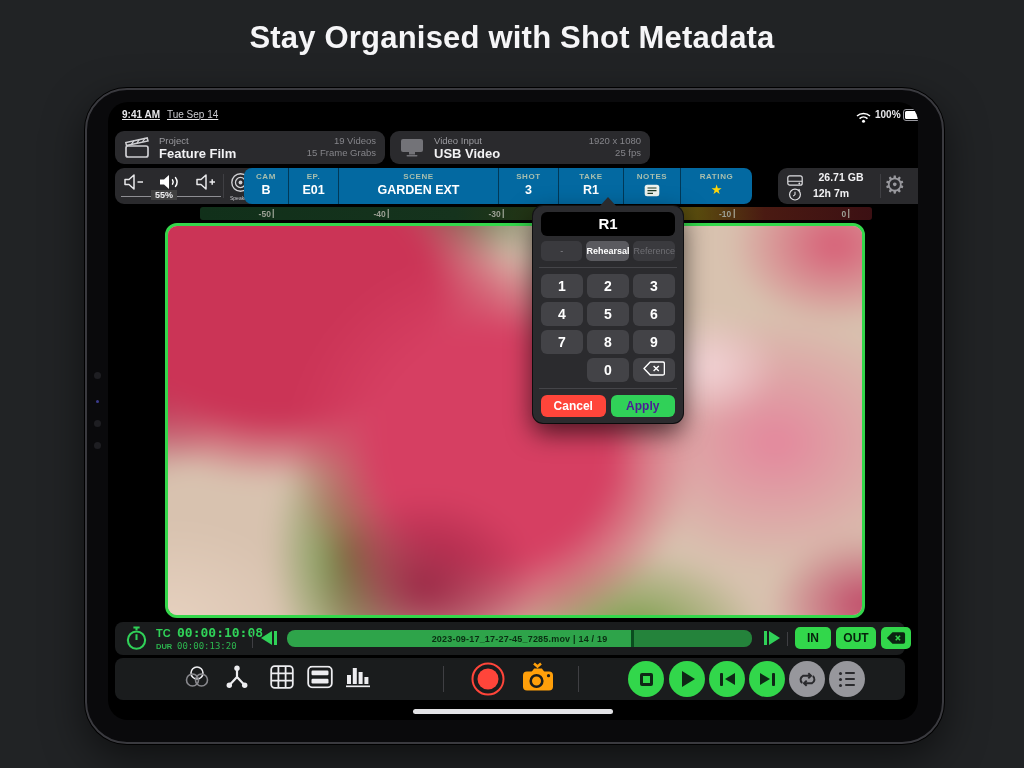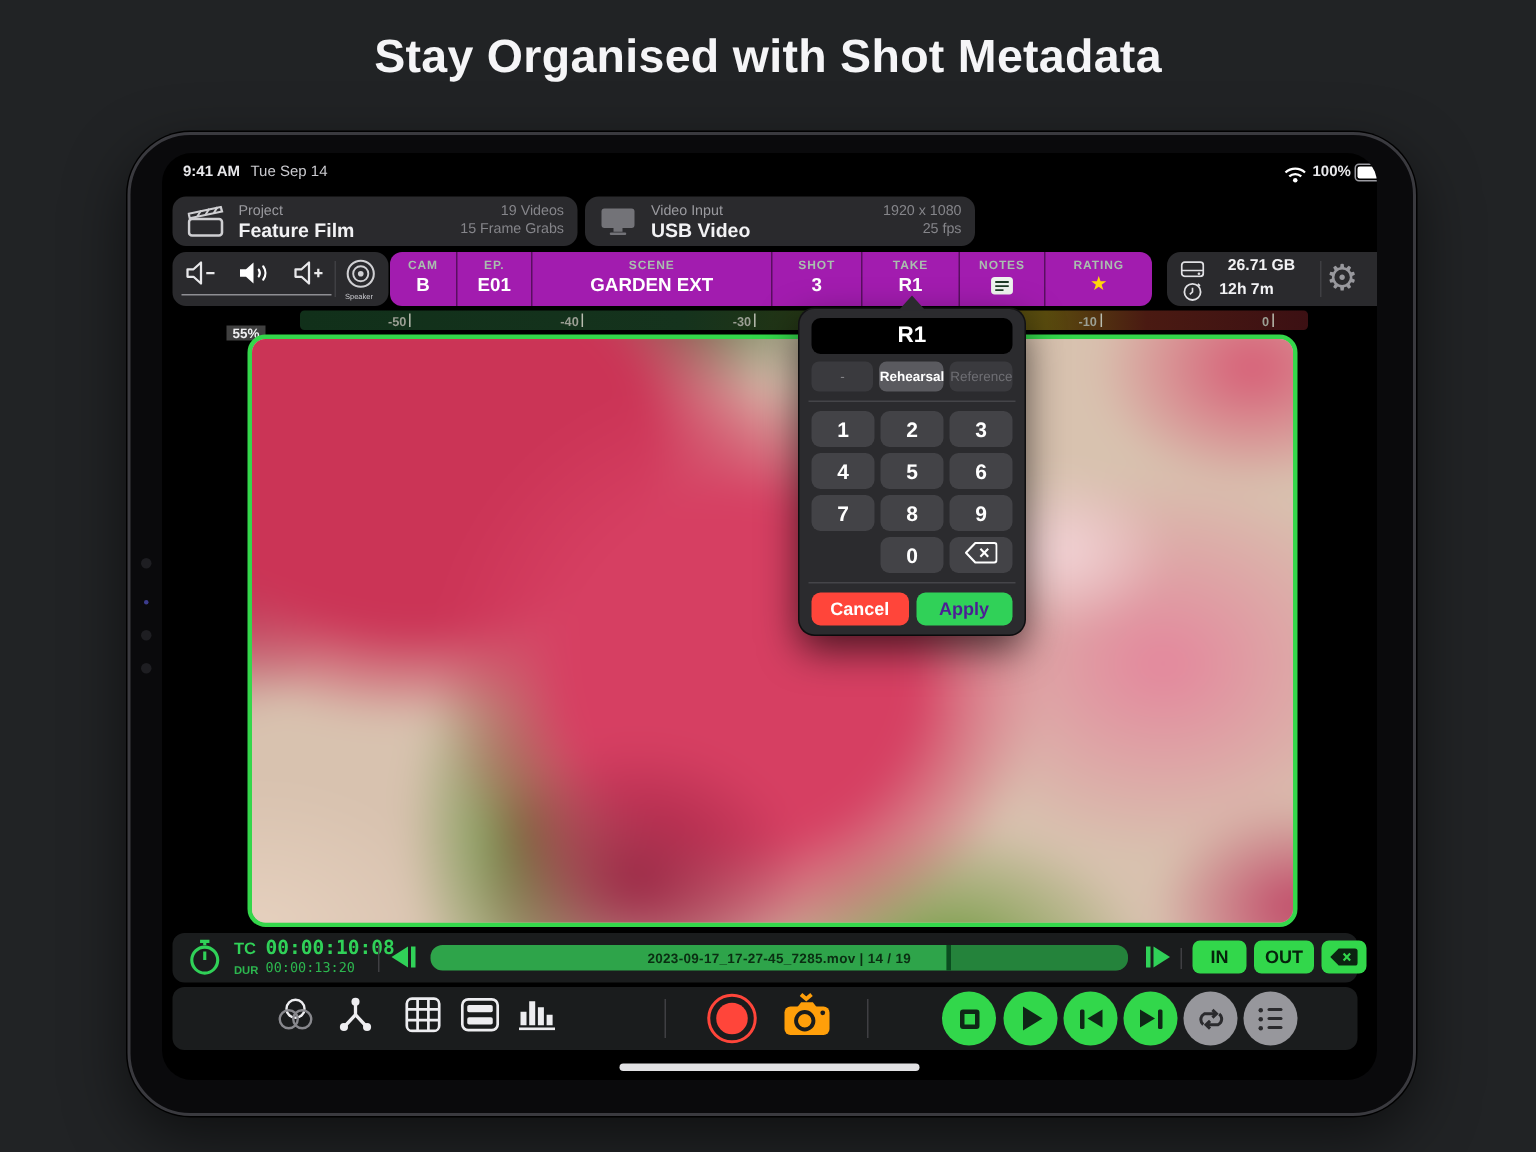--- a/index.html
+++ b/index.html
@@ -19,21 +19,21 @@
   .sb-date{color:#c9c9ce;font-weight:400;margin-left:7px;}
   .battery{position:absolute;width:21px;height:10px;border:1px solid #9a9aa0;border-radius:3px;}
   .battery:before{content:"";position:absolute;left:1px;top:1px;right:1px;bottom:1px;background:#fff;border-radius:1.5px;}
   .battery:after{content:"";position:absolute;right:-3px;top:2.5px;width:2px;height:4px;background:#9a9aa0;border-radius:0 1px 1px 0;}
   
   .card{position:absolute;background:#2a2a2d;border-radius:9px;}
   .c-lbl{position:absolute;top:4px;color:#9a9a9f;font-size:9.5px;}
   .c-val{position:absolute;top:15px;color:#f2f2f4;font-size:13px;font-weight:700;white-space:nowrap;}
   .c-stats{position:absolute;right:9px;top:4px;text-align:right;color:#85858a;font-size:9.5px;line-height:12px;white-space:nowrap;}
   
-  .meta{position:absolute;left:152px;top:66px;width:508px;height:36px;background:#a21caf;border-radius:8px;display:flex;overflow:hidden;}
+  .meta{position:absolute;left:136px;top:66px;width:508px;height:36px;background:#0369a1;border-radius:8px;display:flex;overflow:hidden;}
   .mcol{position:relative;height:100%;text-align:center;border-right:1px solid rgba(0,0,0,.45);box-sizing:border-box;}
   .mcol:last-child{border-right:none;}
   .m-lbl{display:block;margin-top:4px;color:#a9bfae;font-size:8px;font-weight:700;letter-spacing:.6px;}
   .m-val{display:block;margin-top:2px;color:#fff;font-size:12.5px;font-weight:700;}
   .star{color:#ffd60a;font-family:"DejaVu Sans",sans-serif;font-size:13px;line-height:13px;}
   
   .meter{position:absolute;left:92px;top:105px;width:672px;height:13px;border-radius:3px;
     background:linear-gradient(90deg,#11301a 0%,#15331d 38%,#2e370f 58%,#5a4c0e 74%,#4a1a12 84%,#3c1013 100%);}
   .tick{position:absolute;top:0;height:13px;display:flex;align-items:center;transform:translateX(-100%);}
   .tick span{color:#9b9f94;font-size:8.5px;font-weight:700;}
@@ -107,39 +107,39 @@
   .sk-r{width:0;height:0;border-top:6.5px solid transparent;border-bottom:6.5px solid transparent;border-left:10px solid #0f2616;}
   .rec{position:absolute;top:50%;transform:translate(-50%,-50%);width:29px;height:29px;border:2.5px solid #ff453a;
        border-radius:50%;display:flex;align-items:center;justify-content:center;}
   .rec i{display:block;width:21px;height:21px;border-radius:50%;background:#ff453a;}
   .list-glyph{display:flex;flex-direction:column;gap:3px;}
   .list-glyph b{display:flex;align-items:center;gap:2.5px;}
   .list-glyph u{display:block;width:3px;height:3px;border-radius:50%;background:#2a2a2d;}
   .list-glyph s{display:block;width:10px;height:2.5px;background:#2a2a2d;border-radius:1px;}
   .home{position:absolute;left:305px;top:607px;width:200px;height:5px;border-radius:3px;background:#ededf0;opacity:.95;}
   .vol-track{position:absolute;left:6px;top:28px;width:100px;height:1px;background:#8e8e93;}
-  .vol-pct{position:absolute;left:36px;top:22px;background:#404040;padding:0 4px;color:#f0f0f2;font-size:9px;font-weight:700;margin-top:27px;}
+  .vol-pct{position:absolute;left:36px;top:22px;background:#404040;padding:0 4px;color:#f0f0f2;font-size:9px;font-weight:700;}
   .spk-lbl{position:absolute;color:#c9c9ce;font-size:5px;}
   .gear{font-family:"DejaVu Sans",sans-serif;color:#98989d;font-size:24px;line-height:24px;}
 </style>
 </head>
 <body>
 
 <div class="stage">
   <div class="page-title">Stay Organised with Shot Metadata</div>
 
   <div class="ipad">
     <div class="bdot" style="left:7px;top:282px;width:7px;height:7px;"></div>
     <div class="bdot" style="left:9px;top:310px;width:3px;height:3px;background:#3c3c8e;"></div>
     <div class="bdot" style="left:7px;top:330px;width:7px;height:7px;"></div>
     <div class="bdot" style="left:7px;top:352px;width:7px;height:7px;"></div>
 
     <div class="screen">
 
-      <div class="abs sb-text" style="left:14px;top:7px;">
+      <div class="abs sb-text" style="left:14px;top:7px;text-decoration:underline;">
         <span>9:41 AM</span><span class="sb-date">Tue Sep 14</span>
       </div>
       <span class="abs" style="left:748px;top:7px;">
         <svg width="15" height="11" viewBox="0 0 15 11">
             <path d="M1 4 a9.5 9.5 0 0 1 13 0" fill="none" stroke="#fff" stroke-width="1.5"></path>
             <path d="M3.5 6.6 a6 6 0 0 1 8 0" fill="none" stroke="#fff" stroke-width="1.5"></path>
             <circle cx="7.5" cy="9.2" r="1.5" fill="#fff"></circle>
           </svg>
       </span>
       <span class="abs sb-text" style="left:767px;top:7px;">100%</span>

